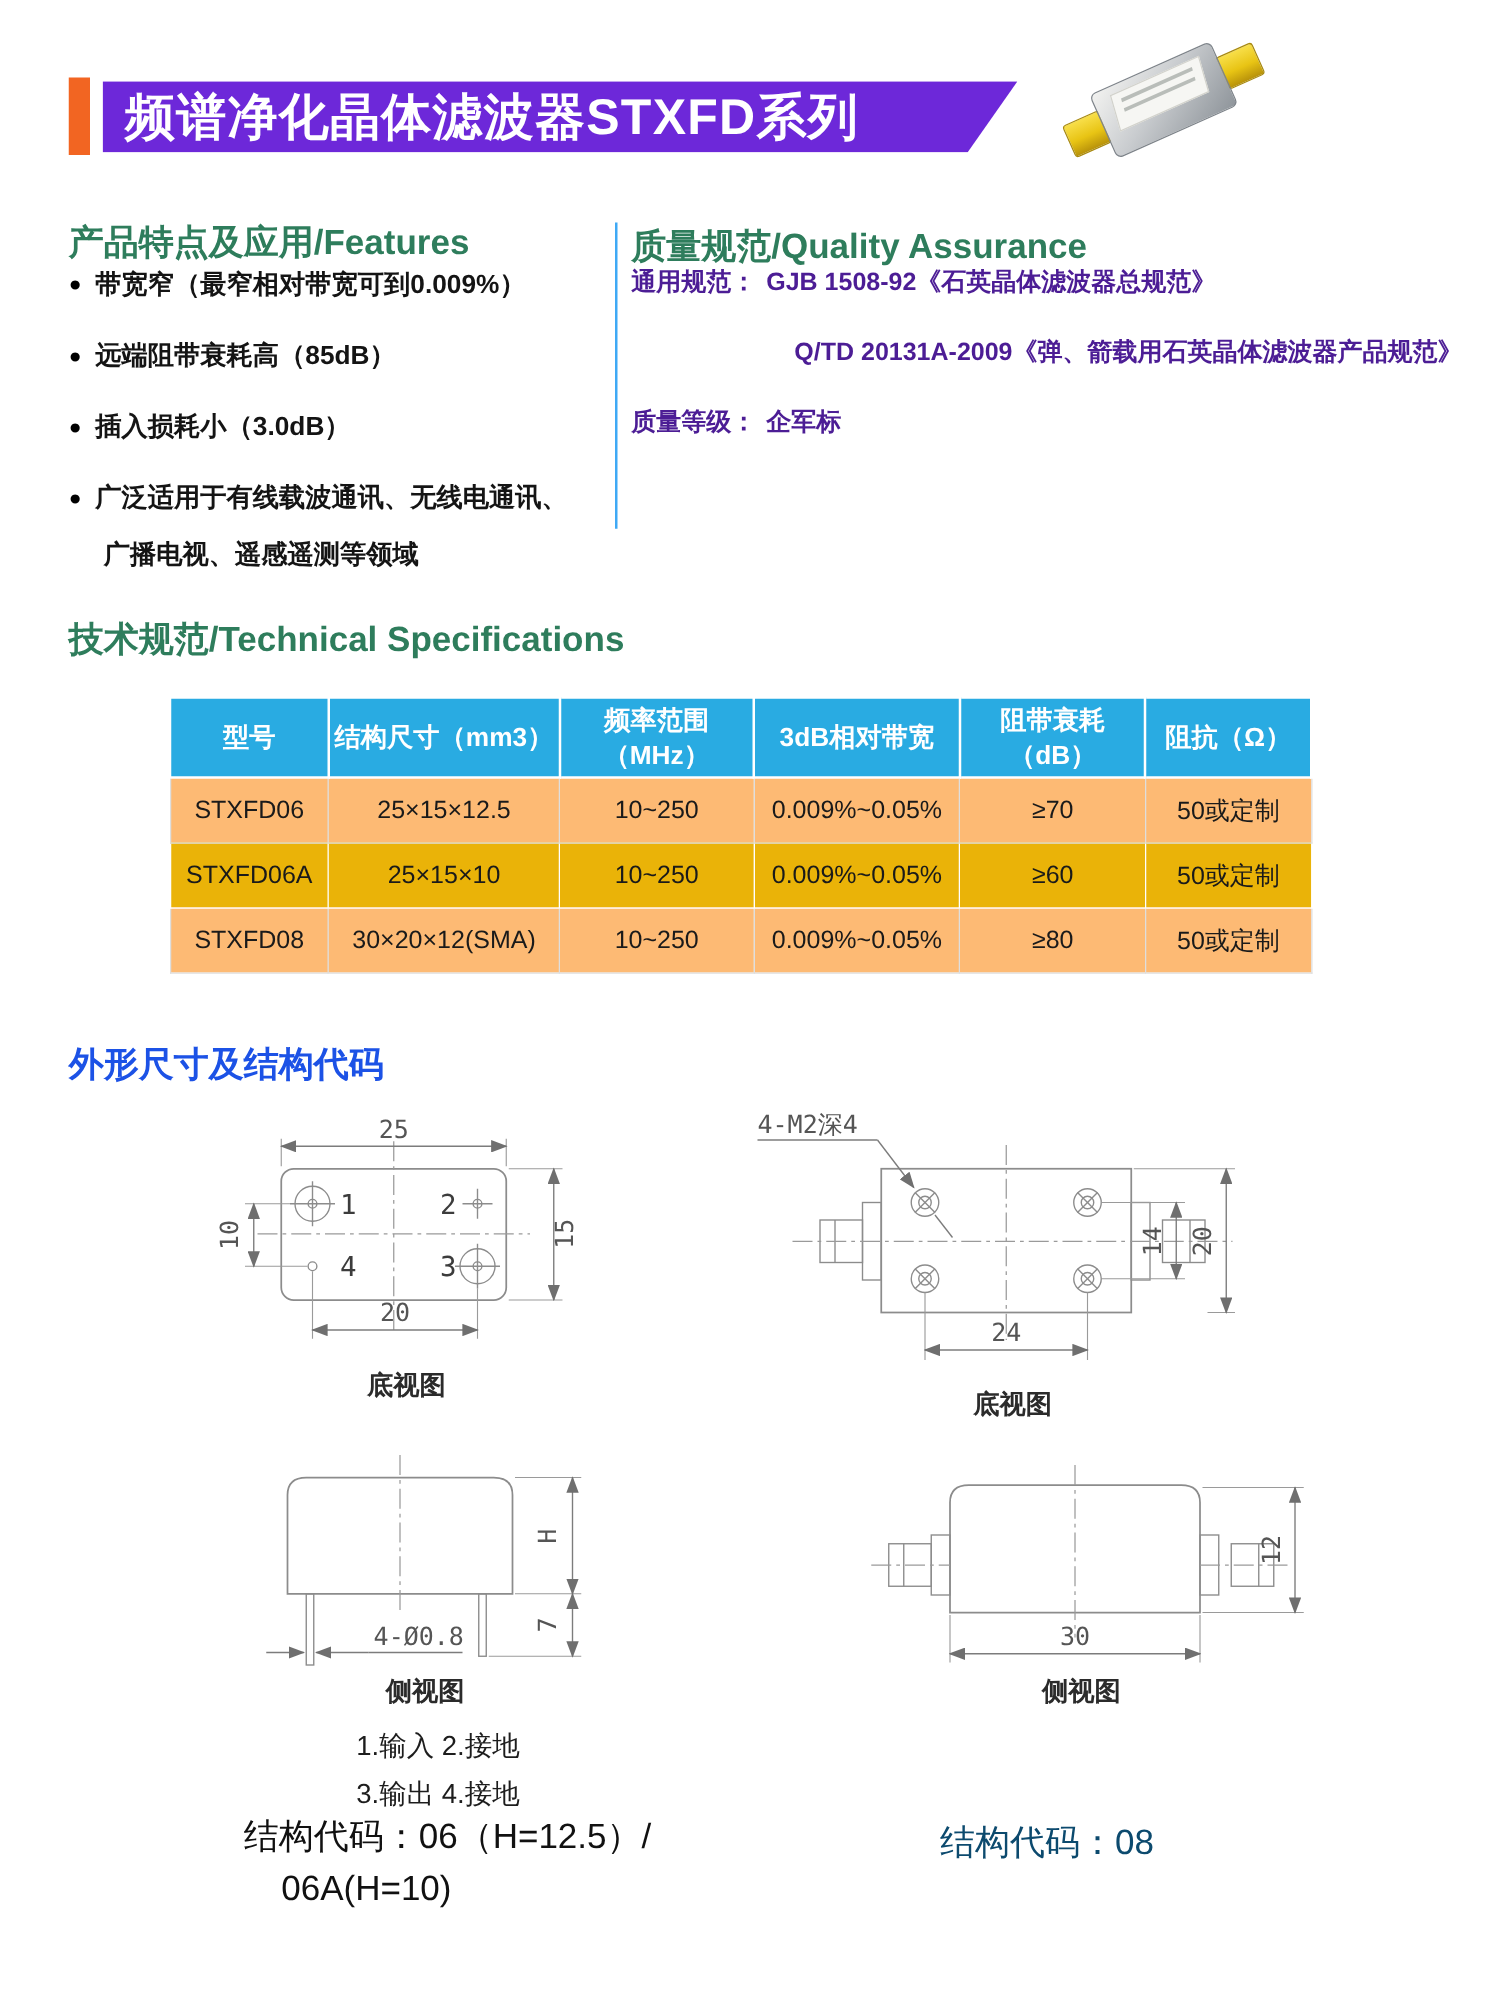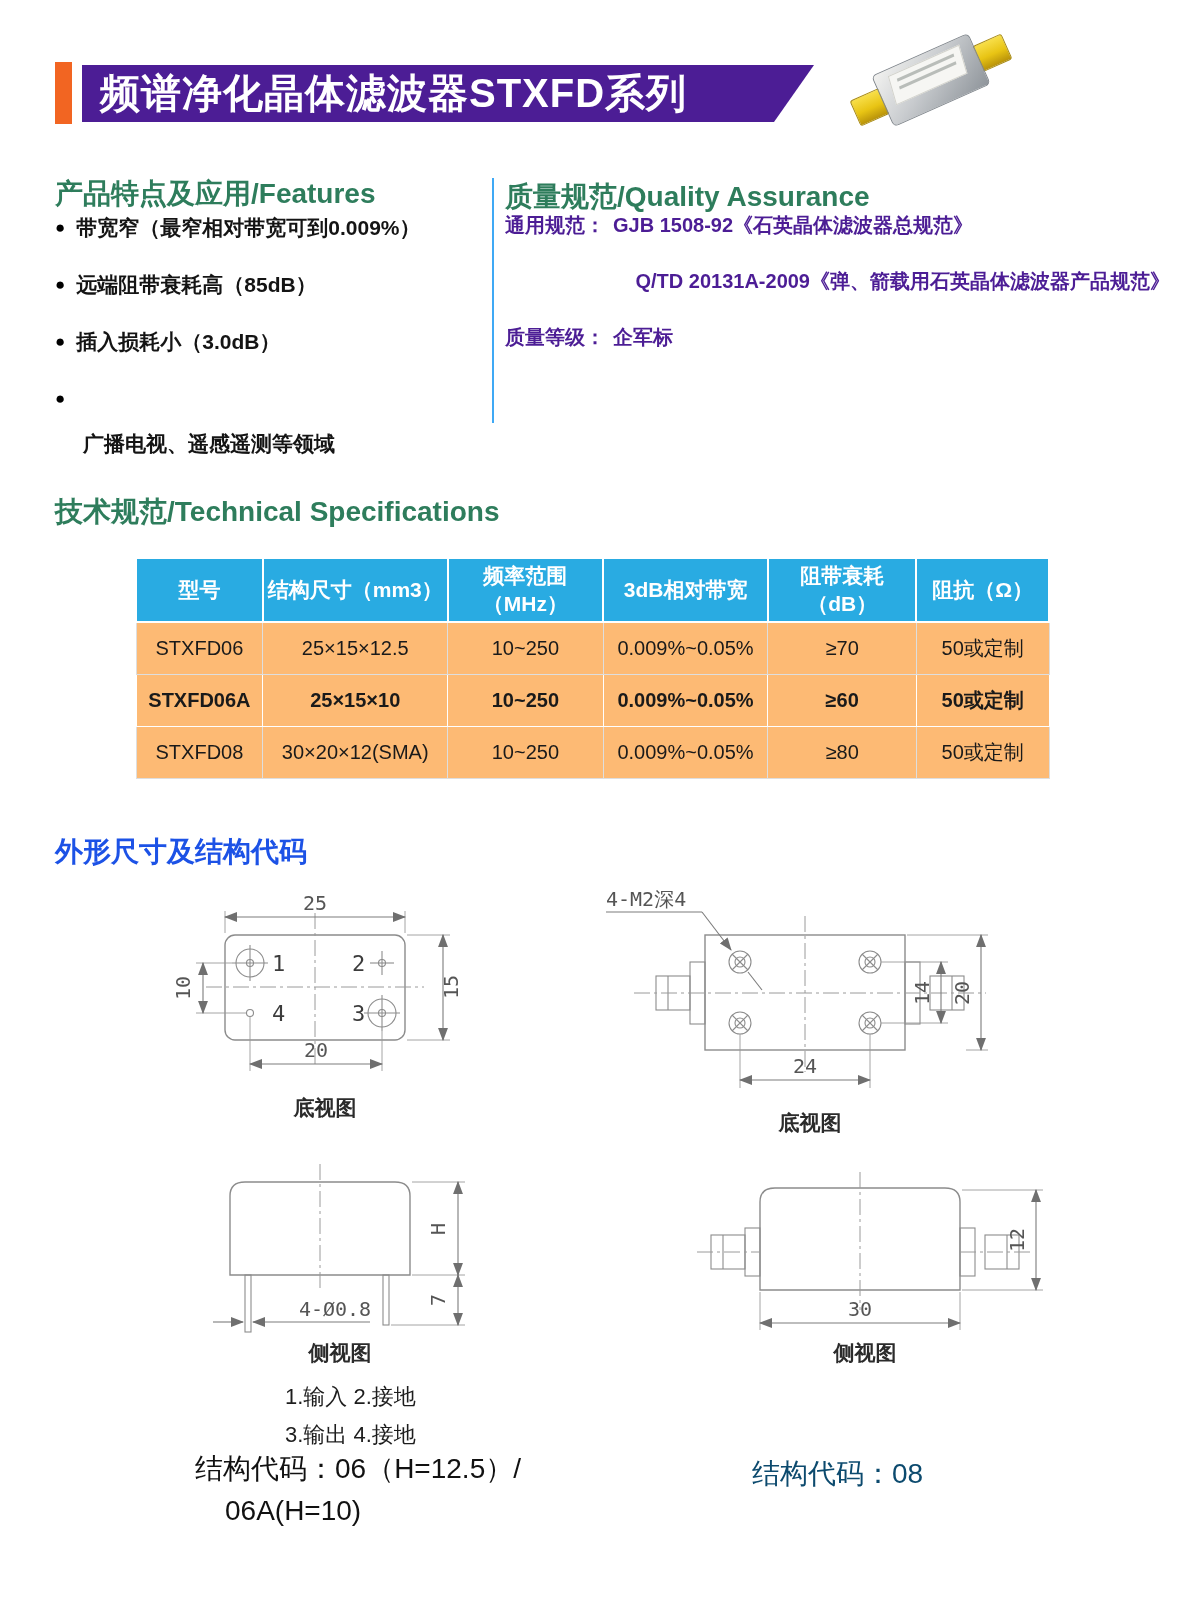--- a/index.html
+++ b/index.html
@@ -1,21 +1,21 @@
 <!DOCTYPE html>
 <html><head>
 <meta charset="utf-8">
 <style>
   * { margin:0; padding:0; box-sizing:border-box; }
   body { background:#e8e8e8; font-family:"Liberation Sans","DejaVu Sans",sans-serif; }
   .page { position:relative; width:1188px; height:1600px; background:#ffffff; margin:0 auto; overflow:hidden; }
 
   
   .accent-bar { position:absolute; left:55px; top:62px; width:17px; height:62px; background:#F26522; }
-  .banner { position:absolute; left:82px; top:65px; width:732px; height:57px; background:#4c1d95;
+  .banner { position:absolute; left:82px; top:65px; width:732px; height:57px; background:#6d28d9;
             clip-path:polygon(0 0,100% 0,calc(100% - 40px) 100%,0 100%);
             display:flex; align-items:center; padding-left:18px; }
   .banner h1 { color:#ffffff; font-size:40px; font-weight:bold; letter-spacing:1px; }
 
   
   .device { position:absolute; left:848px; top:52px; display:flex; align-items:center; transform:rotate(-24deg); }
   .device .connector { width:32px; height:28px; background:linear-gradient(180deg,#f8df4a,#e8c414 55%,#b8920a); border:1px solid #a88a10; border-radius:3px; }
   .device .dev-body { width:106px; height:56px; margin:0 -2px; background:linear-gradient(145deg,#f2f2f0 0%,#c9cccf 45%,#8f959b 100%); border:1px solid #7e848a; border-radius:5px; position:relative; z-index:2; }
   .device .plate { position:absolute; left:12px; top:6px; width:78px; height:30px; background:#f6f6f3; border:1px solid #d2d2cc; transform:skewX(-8deg); }
   .device .plate-line { height:3px; background:#b9bdb9; margin:5px 7px 0 7px; }
@@ -36,21 +36,21 @@
   
   .quality { position:absolute; left:505px; top:212px; width:665px; }
   .q-row { font-size:20px; color:#4c1d95; margin-bottom:29px; white-space:nowrap; font-weight:600; }
   .q-row .q-label { display:inline-block; min-width:108px; }
   .q-row.indent { padding-left:108px;text-align:right; }
 
   
   .spec-table { position:absolute; left:135px; top:557px; width:915px; border-collapse:collapse; }
   .spec-table th { background:#29ABE2; color:#ffffff; font-size:21px; font-weight:bold; height:64px; border:2px solid #ffffff; }
   .spec-table td { height:52px; font-size:20px; color:#1a1a1a; text-align:center; border:1px solid #dedede; background:#fdba74; }
-  .spec-table tr.alt td { background:#fdba74; border-color:#ffffff;font-weight:bold; }
+  .spec-table tr.alt td { background:#eab308; border-color:#ffffff; }
   .spec-table col.c1{width:127px}.spec-table col.c2{width:185px}.spec-table col.c3{width:156px}
   .spec-table col.c4{width:165px}.spec-table col.c5{width:149px}.spec-table col.c6{width:133px}
 
   
   .fig { position:absolute; display:flex; flex-direction:column; align-items:center; }
   .fig-caption { font-size:21px; font-weight:bold; color:#2b2b2b; margin-top:4px; }
   svg .body-line { fill:none; stroke:#8c8c8c; stroke-width:1.4; }
   svg .thin-line { fill:none; stroke:#8c8c8c; stroke-width:1.1; }
   svg .center-line { fill:none; stroke:#9a9a9a; stroke-width:1; stroke-dasharray:16 4 3 4; }
   svg .dim-line { fill:none; stroke:#7c7c7c; stroke-width:1.1; }
@@ -93,20 +93,21 @@
     <div class="feature-item">
       <span class="bullet">●</span>
       <span>远端阻带衰耗高（85dB）</span>
     </div>
     <div class="feature-item">
       <span class="bullet">●</span>
       <span>插入损耗小（3.0dB）</span>
     </div>
     <div class="feature-item">
       <span class="bullet">●</span>
+      <span>广泛适用于有线载波通讯、无线电通讯、</span>
     </div>
     <div class="feature-item cont">
       <span>广播电视、遥感遥测等领域</span>
     </div>
   </div>
 
   <div class="v-divider"></div>
 
   <div class="sec-title-green" style="left:505px; top:162px;margin-top:16px;">质量规范/Quality Assurance</div>
   <div class="quality">

